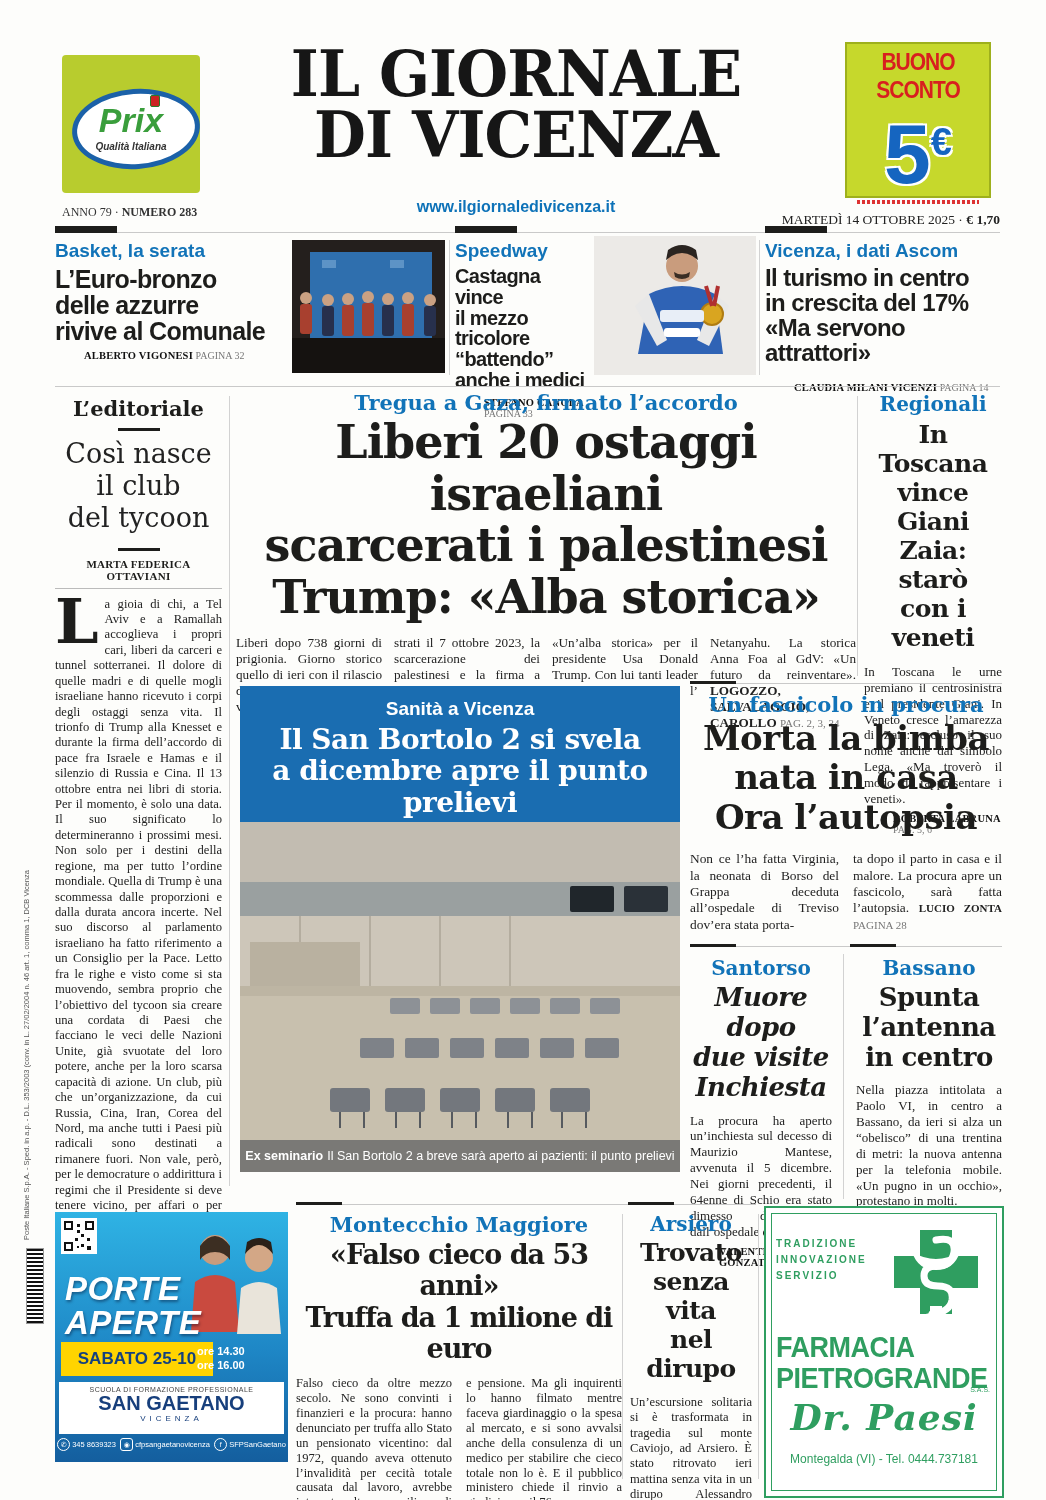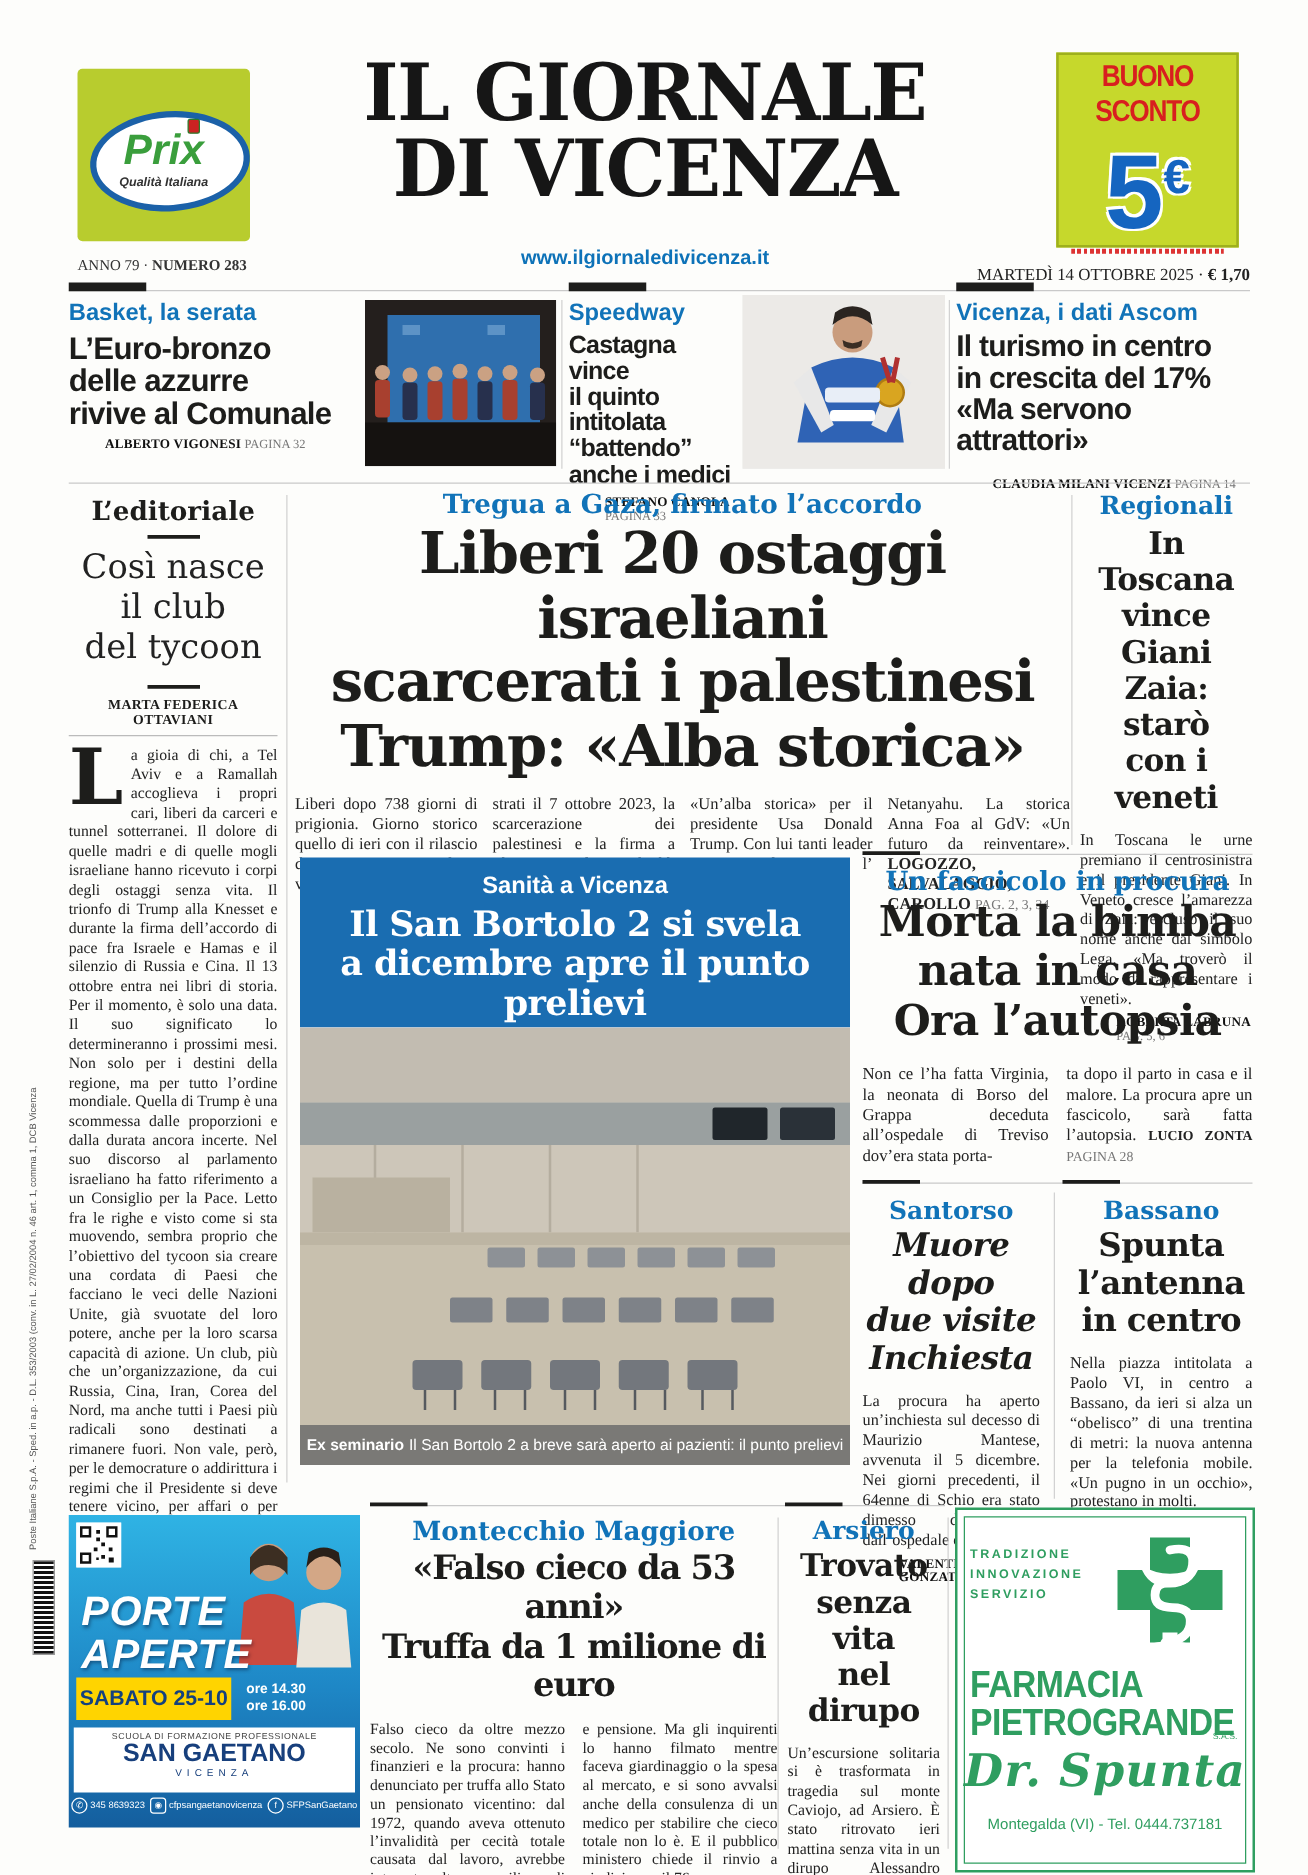--- a/index.html
+++ b/index.html
@@ -96,21 +96,21 @@
   #sanita .sbyl .pg{color:#cfe2f2;}
   #mainphoto{left:240px;top:822px;width:440px;height:350px;}
   #caption{position:absolute;left:0;bottom:0;width:440px;height:32px;background:rgba(110,110,110,0.88);
     color:#fff;font-family:"Liberation Sans",sans-serif;font-size:12.5px;line-height:32px;text-align:center;}
   #caption b{margin-right:4px;}
 
   
   #porte{left:55px;top:1212px;width:233px;height:250px;background:linear-gradient(180deg,#2fb3e4 0%,#1e87c6 55%,#145e9e 100%);overflow:hidden;}
   #porte .big{position:absolute;left:10px;font-family:"Liberation Sans",sans-serif;font-weight:700;
     font-style:italic;font-size:33px;color:#fff;letter-spacing:0.5px;text-shadow:1px 2px 3px rgba(0,0,30,.4);}
-  #porte .sabato{position:absolute;left:6px;top:130px;width:124px;height:34px;background:#ffd400;
+  #porte .sabato{position:absolute;left:6px;top:130px;width:152px;height:34px;background:#ffd400;
     color:#14417e;font-family:"Liberation Sans",sans-serif;font-weight:700;font-size:17px;line-height:34px;text-align:center;}
   #porte .times{position:absolute;left:142px;top:132px;color:#fff;font-family:"Liberation Sans",sans-serif;
     font-weight:700;font-size:11px;line-height:1.3;}
   #porte .band{position:absolute;left:4px;top:170px;width:225px;height:52px;background:#fff;text-align:center;}
   #porte .band .s1{font-family:"Liberation Sans",sans-serif;font-size:7px;letter-spacing:0.5px;color:#444;margin-top:4px;}
   #porte .band .s2{font-family:"Liberation Sans",sans-serif;font-weight:700;font-size:20px;color:#173f7c;line-height:1.05;}
   #porte .band .s3{font-family:"Liberation Sans",sans-serif;font-size:8px;letter-spacing:4px;color:#173f7c;}
   #porte .socials{position:absolute;left:0;top:226px;width:233px;display:flex;justify-content:space-around;
     color:#fff;font-family:"Liberation Sans",sans-serif;font-size:7.5px;align-items:center;}
   #porte .socials .ic{display:inline-block;width:11px;height:11px;border:1px solid #fff;border-radius:50%;
@@ -203,21 +203,21 @@
           <rect x="110" y="64" width="12" height="32" rx="3" fill="#a8402f"></rect>
         <circle cx="138" cy="60" r="6" fill="#caa183"></circle>
           <rect x="132" y="66" width="12" height="30" rx="3" fill="#27304d"></rect>
       </g>
     </svg>
   </div>
 
   <div class="abs" style="left:455px;top:240px;width:138px;">
     <div class="kick-sans">Speedway</div>
     <div class="h-sans pre" style="font-size:20px;margin-top:4px;">Castagna vince
-il quinto intitolata
+il mezzo tricolore
 “battendo”
 anche i medici</div>
     <div class="byl"><b>STEFANO CANOLA</b> <span class="pg">PAGINA 33</span></div>
   </div>
   <div class="photo" style="left:594px;top:236px;width:162px;height:139px;background:#e9e9e7;">
     <svg width="162" height="139" viewBox="0 0 162 139">
       <rect width="162" height="139" fill="#eceae7"></rect>
       <circle cx="88" cy="30" r="16" fill="#c99c7d"></circle>
       <path d="M72 24 q16 -14 32 0 l-2 -10 q-14 -10 -28 0 z" fill="#2a2420"></path>
       <path d="M80 36 q8 5 16 0 l-1 5 q-7 4 -14 0 z" fill="#3a2d24"></path>
@@ -460,17 +460,17 @@
     <svg class="abs" style="right:16px;top:14px;" width="100" height="105" viewBox="0 0 100 105">
       <path d="M34 8 h32 v26 h26 v32 h-26 v26 h-32 v-26 H8 V34 h26 z" fill="#2f9e60"></path>
       <path d="M50 18 q20 -4 18 12 q-2 14 -18 14 q-12 0 -12 10 q0 10 14 10 q16 0 14 14 q-2 12 -20 14" fill="none" stroke="#fff" stroke-width="7" stroke-linecap="round"></path>
       <path d="M26 30 q24 14 48 0 q-6 18 -24 18 t-24 -18 z" fill="#fff"></path>
       <ellipse cx="50" cy="96" rx="18" ry="5" fill="#fff"></ellipse>
       <rect x="44" y="84" width="12" height="10" fill="#fff"></rect>
     </svg>
     <div class="fname pre">FARMACIA
 PIETROGRANDE</div>
     <div class="sas">S.A.S.</div>
-    <div class="dr">Dr. Spunta</div>
+    <div class="dr">Dr. Paesi</div>
     <div class="addr">Montegalda (VI) - Tel. 0444.737181</div>
   </div>
 
 </div>
 
 </body></html>

